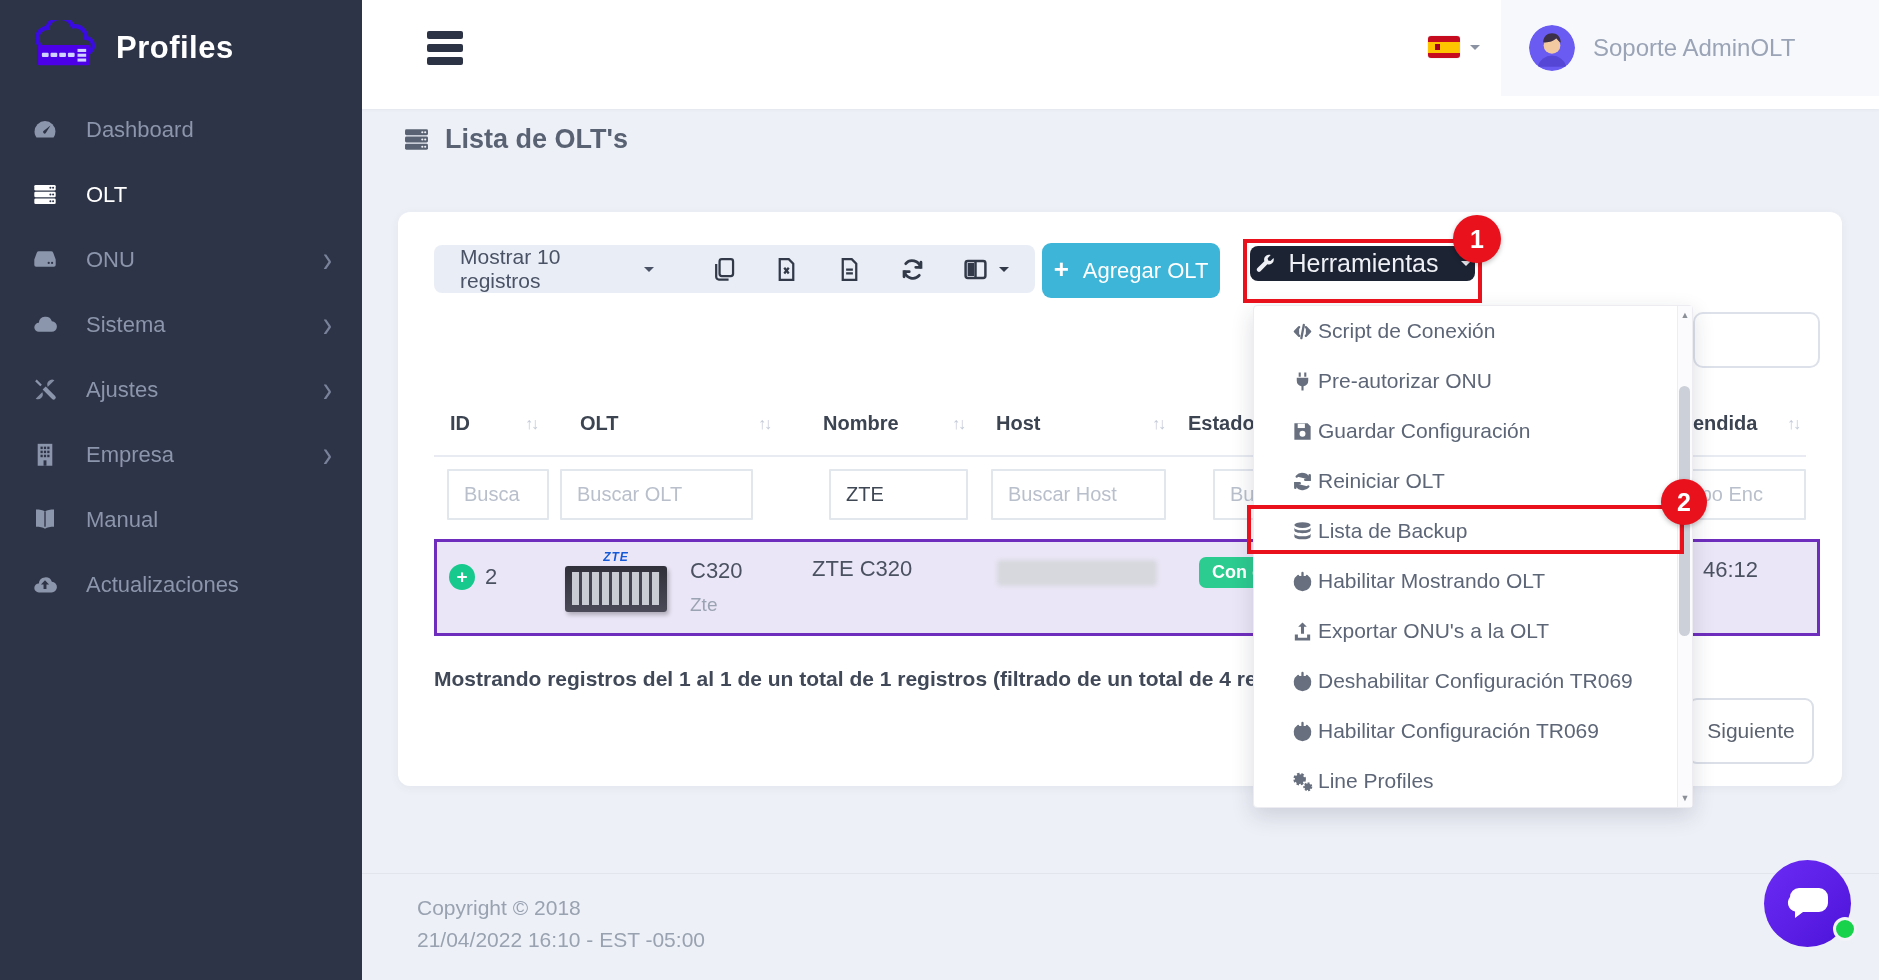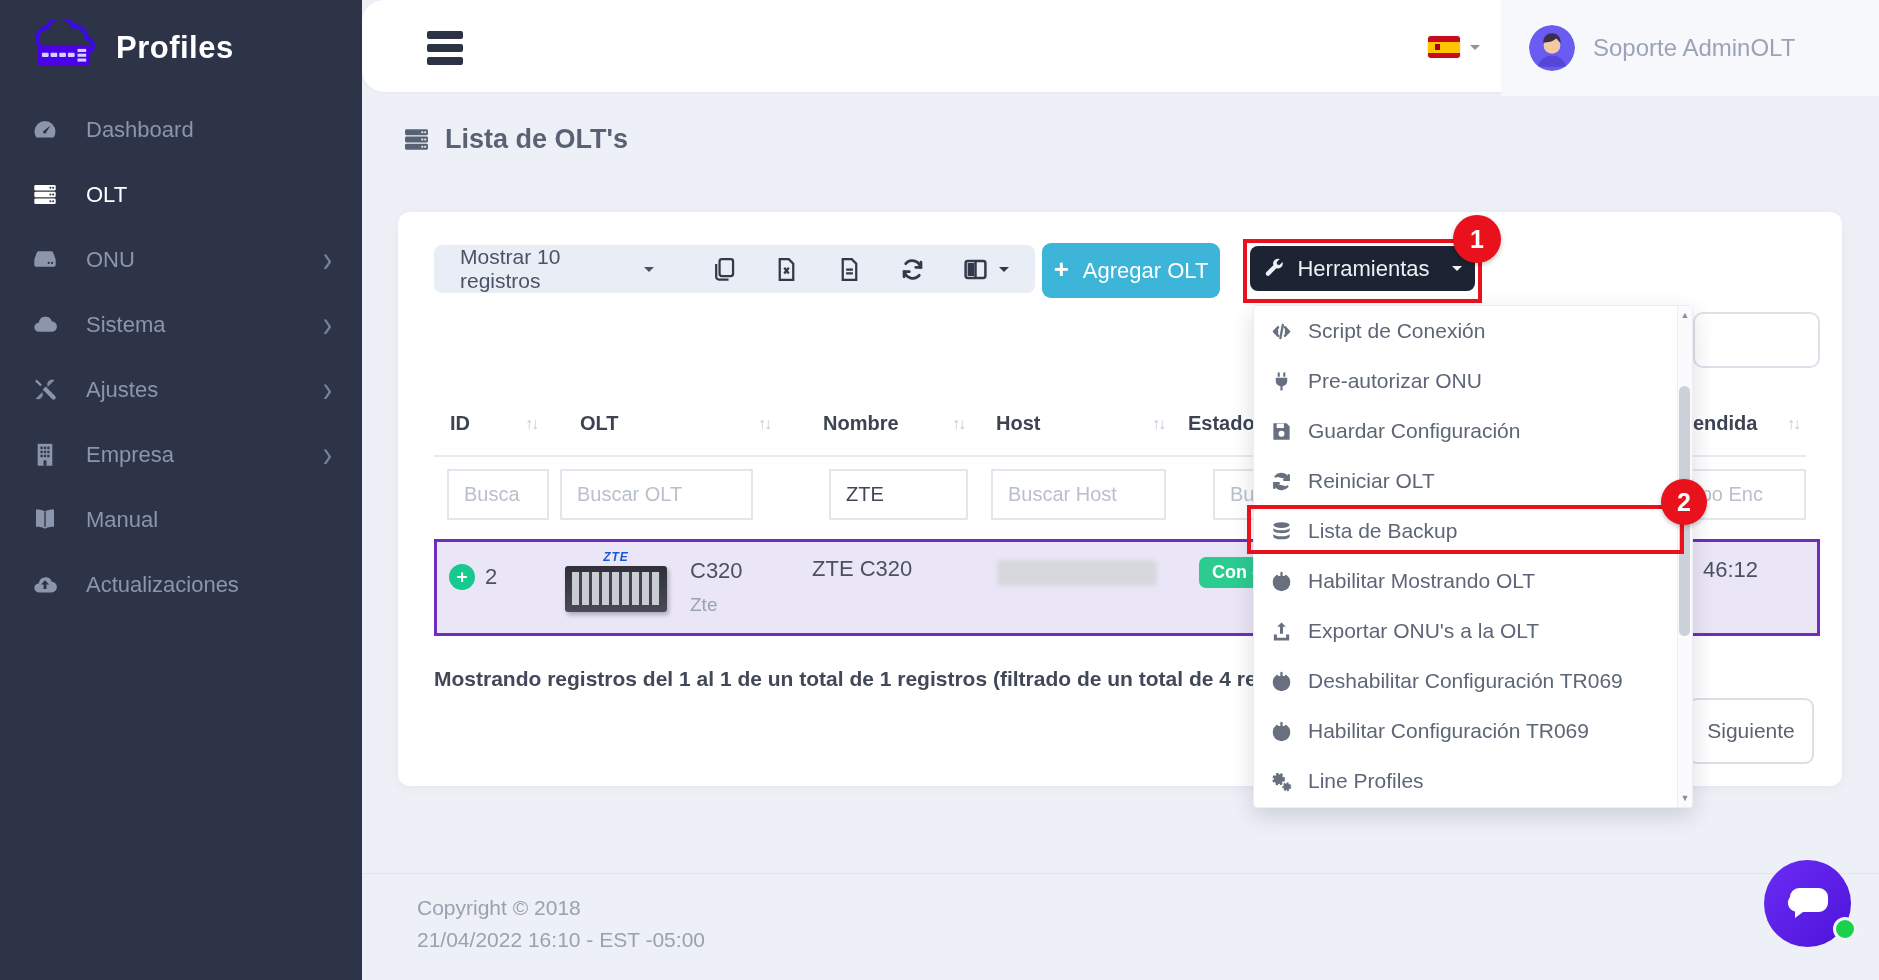--- a/index.html
+++ b/index.html
@@ -11,21 +11,21 @@
   .brand { display:flex; align-items:center; height:96px; padding-left:24px; }
   .brand-text { color:#fff; font-size:31px; font-weight:800; margin-left:10px; letter-spacing:.5px; }
   .side-nav { position:absolute; top:97px; left:0; right:0; }
   .nav-item { display:flex; align-items:center; height:65px; padding:0 30px; color:#8b95ab; font-size:22px; cursor:pointer; }
   .nav-item.active { color:#ffffff; }
   .ni { width:30px; height:27px; margin-right:26px; flex:0 0 auto; }
   .ni svg { width:100%; height:100%; fill:currentColor; }
   .chev { margin-left:auto; font-size:28px; line-height:1; color:#78829a; transform:scaleY(1.35); }
 
   
-  .topbar { position:absolute; left:362px; top:0; width:1517px; height:92px; background:#ffffff; z-index:4; box-shadow:0 1px 3px rgba(40,50,80,.05);border-radius:22px; }
+  .topbar { position:absolute; left:362px; top:0; width:1517px; height:109px; background:#ffffff; z-index:4; box-shadow:0 1px 3px rgba(40,50,80,.05); }
   .burger { position:absolute; left:65px; top:31px; width:36px; cursor:pointer; }
   .burger div { height:8px; background:#2c3344; border-radius:2px; margin-bottom:5px; }
   .lang { position:absolute; left:1066px; top:36px; display:flex; align-items:center; cursor:pointer; }
   .flag { width:32px; height:22px; border-radius:3px; overflow:hidden; background:linear-gradient(180deg,#c60b1e 0 25%,#ffc400 25% 75%,#c60b1e 75% 100%); position:relative; box-shadow:0 0 1px rgba(0,0,0,.4); }
   .flag::after { content:""; position:absolute; left:7px; top:8px; width:5px; height:6px; background:#a50021; }
   .caret { width:0; height:0; border:5px solid transparent; border-top-color:#8b93a3; margin-left:10px; margin-top:5px; }
   .userbox { position:absolute; right:0; top:0; width:378px; height:96px; background:#f7f8fb; display:flex; align-items:center; padding-left:28px; cursor:pointer; }
   .avatar { width:46px; height:46px; border-radius:50%; overflow:hidden; flex:0 0 auto; }
   .username { margin-left:18px; font-size:24px; color:#9aa4b6; }
 
@@ -40,21 +40,21 @@
   .chip { position:absolute; left:36px; top:33px; width:601px; height:48px; background:#e9edf5; border-radius:8px; display:flex; align-items:center; padding:0 26px; }
   .show-entries { display:flex; align-items:center; font-size:21px; color:#4a5366; cursor:pointer; }
   .show-entries .caret { border-top-color:#4a5366; }
   .chip-icons { display:flex; align-items:center; gap:36px; margin-left:56px; color:#323a49; }
   .tool-ic { width:27px; height:27px; cursor:pointer; }
   .tool-ic svg { width:100%; height:100%; }
   .col-ic { display:flex; align-items:center; cursor:pointer; }
 
   .btn-add { position:absolute; left:644px; top:31px; width:178px; height:55px; background:#3db5d9; border:none; border-radius:9px; color:#fff; font-size:22px; display:flex; align-items:center; justify-content:center; gap:14px; cursor:pointer; font-family:inherit; }
   .btn-add .plus { font-size:26px; font-weight:700; margin-top:-2px; }
-  .btn-tools { position:absolute; left:852px; top:34px; width:225px; height:45px; background:#1c2333; border:none; border-radius:8px; color:#eef0f5; font-size:22px; display:flex; align-items:center; justify-content:center; gap:12px; cursor:pointer; font-family:inherit; }
+  .btn-tools { position:absolute; left:852px; top:34px; width:225px; height:35px; background:#1c2333; border:none; border-radius:8px; color:#eef0f5; font-size:25px; display:flex; align-items:center; justify-content:center; gap:12px; cursor:pointer; font-family:inherit; }
   .btn-tools .wr { width:22px; height:22px; }
   .btn-tools .wr svg { width:100%; height:100%; fill:#eef0f5; }
   .btn-tools .caret { border-top-color:#eef0f5; }
 
   .tbl-search { position:absolute; left:1295px; top:100px; width:127px; height:56px; border:2px solid #dde1ea; border-radius:10px; background:#fff; font-size:20px; padding:0 14px; color:#3f4754; font-family:inherit; }
 
   .th { position:absolute; top:200px; font-size:20px; font-weight:700; color:#3c4452; cursor:pointer; }
   .sort { position:absolute; top:203px; font-size:16px; color:#c5cbd8; letter-spacing:-2px; cursor:pointer; }
   .hdr-line { position:absolute; left:36px; top:243px; width:1372px; height:2px; background:#e8ebf1; }
 
@@ -70,21 +70,21 @@
   .dbody::after { content:""; position:absolute; left:7px; right:7px; top:6px; bottom:7px; background:repeating-linear-gradient(90deg,#c9ccd3 0 7px,#43434f 7px 10px); }
   .brandsub { position:absolute; font-size:19px; color:#9aa3b2; }
   .hostblur { position:absolute; left:560px; top:18px; width:160px; height:26px; background:#d6d8dd; border-radius:4px; filter:blur(2px); }
   .badge { position:absolute; left:762px; top:15px; height:31px; padding:0 13px; background:#2ccb8f; border-radius:7px; color:#fff; font-size:18px; font-weight:700; line-height:31px; white-space:nowrap; }
 
   .summary { position:absolute; left:36px; top:455px; font-size:21px; font-weight:600; color:#414958; white-space:nowrap; }
   .btn-next { position:absolute; left:1290px; top:486px; width:126px; height:66px; background:#fff; border:2px solid #dbdfe8; border-radius:9px; font-size:21px; color:#5b6270; cursor:pointer; font-family:inherit; }
 
   
   .menu { position:absolute; left:1253px; top:305px; width:440px; height:503px; background:#fff; border:1px solid #ececf1; border-radius:4px; box-shadow:0 8px 22px rgba(30,40,70,.16); z-index:40; }
-  .menu-item { height:50px; display:flex; align-items:center; padding-left:16px; gap:15px; font-size:21px; color:#5d6677; cursor:pointer; }
+  .menu-item { height:50px; display:flex; align-items:center; padding-left:37px; gap:4px; font-size:21px; color:#5d6677; cursor:pointer; }
   .mi { width:23px; height:23px; flex:0 0 auto; color:#68707f; }
   .mi svg { width:100%; height:100%; fill:currentColor; }
   .sbar { position:absolute; right:0; top:0; bottom:0; width:15px; background:#fbfbfd; border-left:1px solid #ededf2; }
   .sbar .up, .sbar .dn { position:absolute; left:0; right:0; text-align:center; font-size:9px; color:#8a8f98; }
   .sbar .up { top:4px; } .sbar .dn { bottom:4px; }
   .sthumb { position:absolute; right:2px; top:80px; width:11px; height:250px; background:#ccd1d9; border-radius:6px; }
 
   
   .red-rect { position:absolute; border:4px solid #e8111c; z-index:50; pointer-events:none; }
   .rr1 { left:1243px; top:239px; width:239px; height:64px; }

